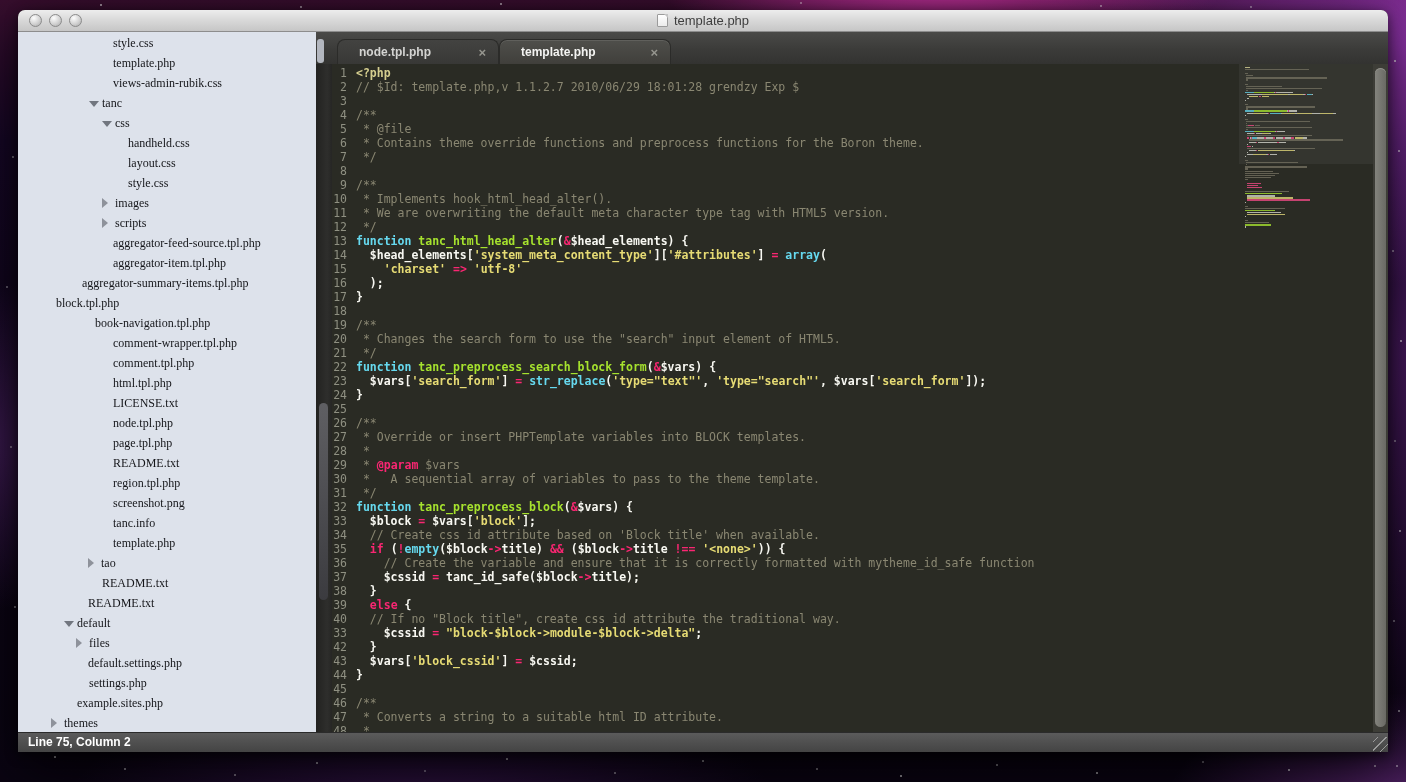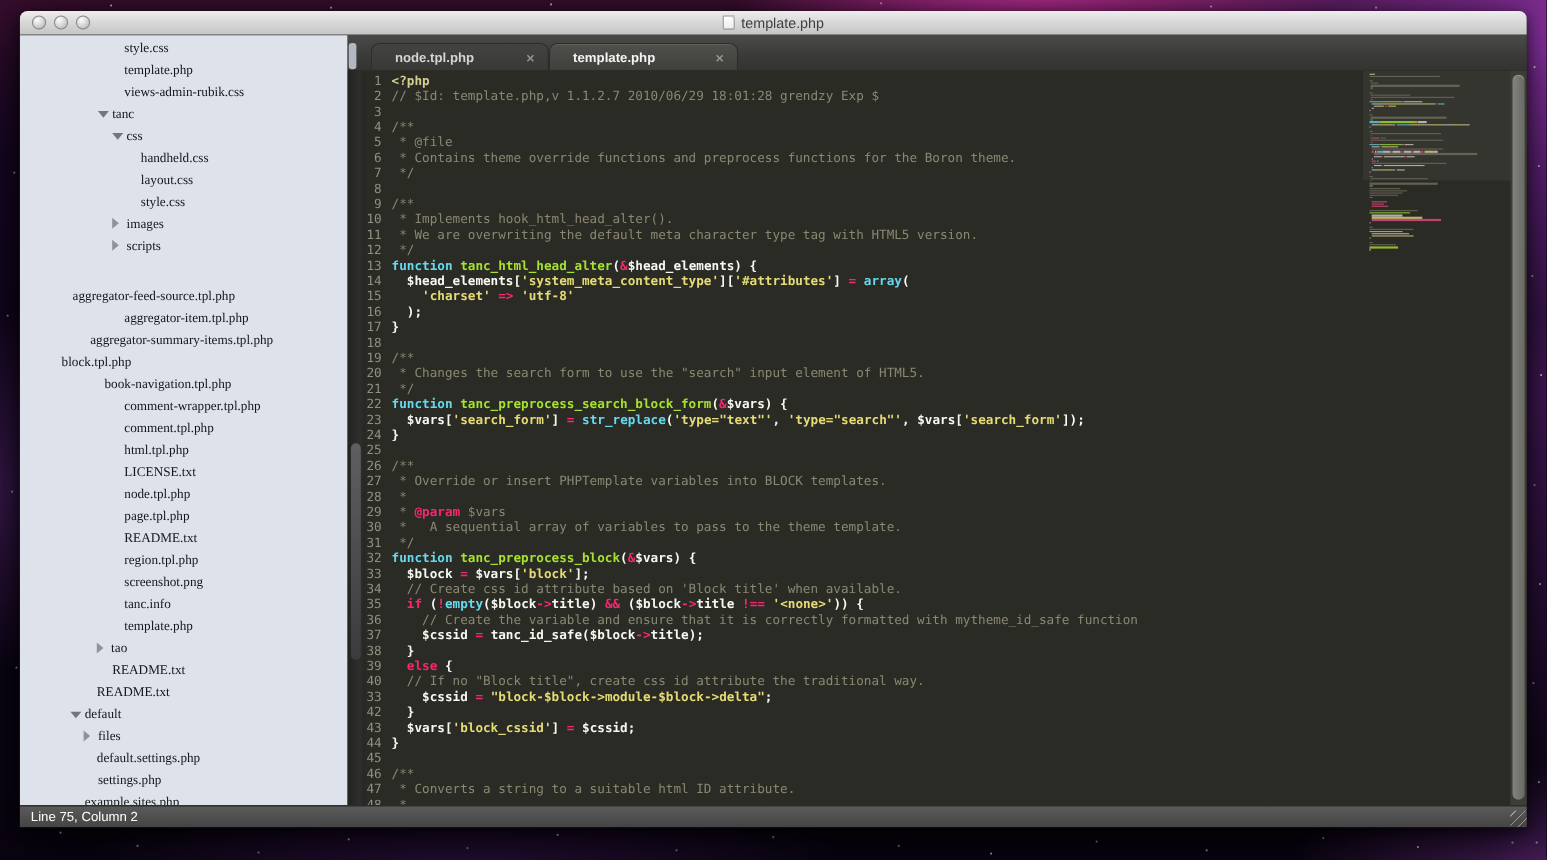--- a/index.html
+++ b/index.html
@@ -106,21 +106,21 @@
   .mmrow { position:absolute; height:1.2px; opacity:.85; }
   .mmview { position:absolute; left:-4px; top:0; width:136px; height:100px; background:rgba(255,255,255,.05); }
 
   .vscroll { position:absolute; right:0; top:0; bottom:0; width:15px; background:#3d3d37; }
   .vthumb { position:absolute; left:2px; right:2px; top:4px; bottom:5px; border-radius:6px;
     background:linear-gradient(90deg,#83837d,#6a6a64); box-shadow:inset 0 1px 0 #8f8f89; }
 
   
   .statusbar { height:20px; flex:none; position:relative;
     background:linear-gradient(180deg,#5b5b5b,#444444);
-    border-top:1px solid #2b2b2b; color:#ffffff; font-size:12px; font-weight:normal;
+    border-top:1px solid #2b2b2b; color:#ffffff; font-size:12px; font-weight:bold;
     line-height:19px; padding-left:10px; }
   .grip { position:absolute; right:0; bottom:0; width:15px; height:15px;
     background:repeating-linear-gradient(135deg, transparent 0 3px, #9a9a9a 3px 4px, transparent 4px 6px); }
 </style>
 </head>
 <body>
 
 <div class="desktop">
   <div class="stars"></div>
   <div class="stars2"></div>
@@ -144,21 +144,21 @@
           <div class="srow" style="padding-left: 95px;"><span>style.css</span></div>
           <div class="srow" style="padding-left: 95px;"><span>template.php</span></div>
           <div class="srow" style="padding-left: 95px;"><span>views-admin-rubik.css</span></div>
           <div class="srow" style="padding-left: 84px;"><span class="tri tri-down" style="left: 71px;"></span><span>tanc</span></div>
           <div class="srow" style="padding-left: 97px;"><span class="tri tri-down" style="left: 84px;"></span><span>css</span></div>
           <div class="srow" style="padding-left: 110px;"><span>handheld.css</span></div>
           <div class="srow" style="padding-left: 110px;"><span>layout.css</span></div>
           <div class="srow" style="padding-left: 110px;"><span>style.css</span></div>
           <div class="srow" style="padding-left: 97px;"><span class="tri tri-right" style="left: 84px;"></span><span>images</span></div>
           <div class="srow" style="padding-left: 97px;"><span class="tri tri-right" style="left: 84px;"></span><span>scripts</span></div>
-          <div class="srow" style="padding-left: 48px; margin-top: 26px;"><span>aggregator-feed-source.tpl.php</span></div>
+          <div class="srow" style="padding-left: 95px;"><span>aggregator-feed-source.tpl.php</span></div>
           <div class="srow" style="padding-left: 95px;"><span>aggregator-item.tpl.php</span></div>
           <div class="srow" style="padding-left: 64px;"><span>aggregator-summary-items.tpl.php</span></div>
           <div class="srow" style="padding-left: 38px;"><span>block.tpl.php</span></div>
           <div class="srow" style="padding-left: 77px;"><span>book-navigation.tpl.php</span></div>
           <div class="srow" style="padding-left: 95px;"><span>comment-wrapper.tpl.php</span></div>
           <div class="srow" style="padding-left: 95px;"><span>comment.tpl.php</span></div>
           <div class="srow" style="padding-left: 95px;"><span>html.tpl.php</span></div>
           <div class="srow" style="padding-left: 95px;"><span>LICENSE.txt</span></div>
           <div class="srow" style="padding-left: 95px;"><span>node.tpl.php</span></div>
           <div class="srow" style="padding-left: 95px;"><span>page.tpl.php</span></div>

